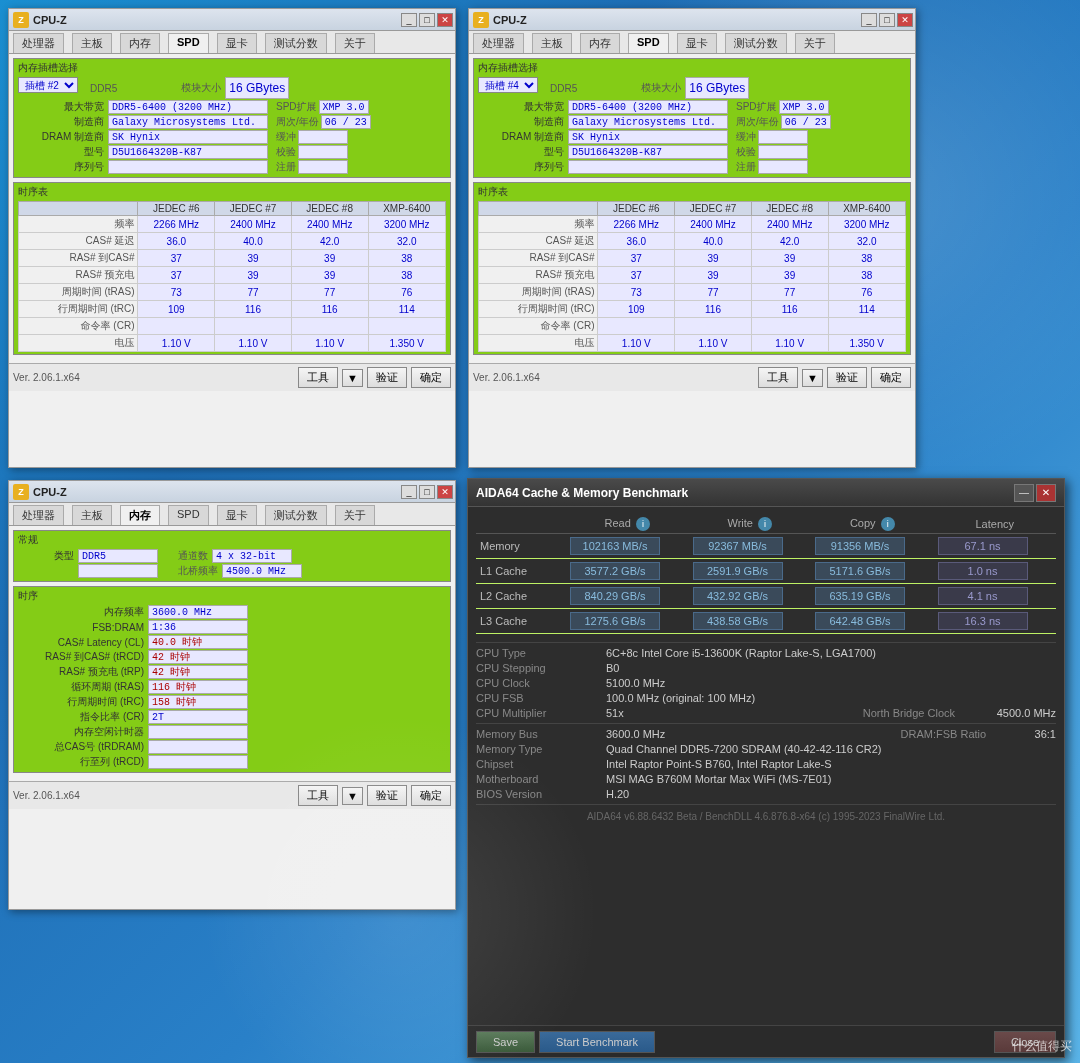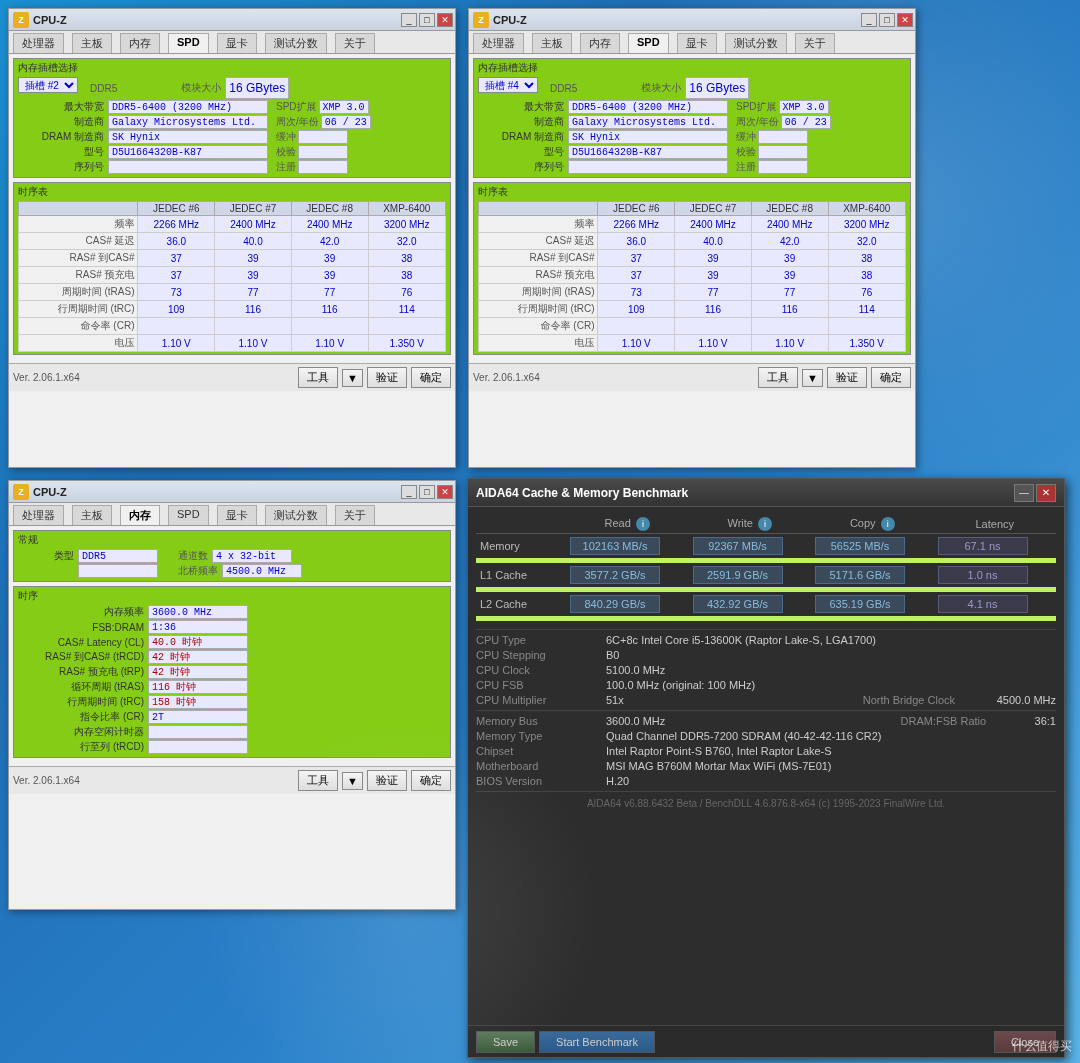--- a/index.html
+++ b/index.html
@@ -256,21 +256,21 @@
     .bench-table th {
       color: #aaa;
       text-align: center;
       padding: 2px 4px;
       font-weight: normal;
       border-bottom: 1px solid #555;
     }
     .bench-table td {
       padding: 3px 4px;
       color: #ccc;
-      border-bottom: 5px solid #bef264;
+      border-bottom: 1px solid #bef264;
     }
     .bench-table td.row-name {
       color: #bbb;
       width: 90px;
     }
     .bench-value-box {
       background: #3a4a5a;
       border: 1px solid #4a6a8a;
       padding: 2px 6px;
       text-align: center;
@@ -746,20 +746,24 @@
       <div class="field-row">
         <span class="field-label" style="width:130px;text-align:right;">行周期时间 (tRC)</span>
         <span class="field-value" style="min-width:100px;color:#aa0000;">158 时钟</span>
       </div>
       <div class="field-row">
         <span class="field-label" style="width:130px;text-align:right;">指令比率 (CR)</span>
         <span class="field-value" style="min-width:100px;">2T</span>
       </div>
       <div class="field-row">
         <span class="field-label" style="width:130px;text-align:right;">内存空闲计时器</span>
+        <span class="field-value" style="min-width:100px;"></span>
+      </div>
+      <div class="field-row">
+        <span class="field-label" style="width:130px;text-align:right;">总CAS号 (tRDRAM)</span>
         <span class="field-value" style="min-width:100px;"></span>
       </div>
       <div class="field-row">
         <span class="field-label" style="width:130px;text-align:right;">行至列 (tRCD)</span>
         <span class="field-value" style="min-width:100px;"></span>
       </div>
     </div>
   </div>
   <div class="cpuz-bottom">
     <span class="cpuz-version">Ver. 2.06.1.x64</span>
@@ -795,37 +799,44 @@
             <span class="info-icon">i</span>
           </th>
           <th>Latency</th>
         </tr>
       </thead>
       <tbody id="bench-tbody">
       <tr>
       <td class="row-name">Memory</td>
       <td><span class="bench-value-box">102163 MB/s</span></td>
       <td><span class="bench-value-box">92367 MB/s</span></td>
-      <td><span class="bench-value-box">56525 MB/s</span></td>
+      <td><span class="bench-value-box">91356 MB/s</span></td>
       <td><span class="bench-value-box latency">67.1 ns</span></td>
     </tr>
           <tr>
       <td class="row-name">L1 Cache</td>
       <td><span class="bench-value-box">3577.2 GB/s</span></td>
       <td><span class="bench-value-box">2591.9 GB/s</span></td>
       <td><span class="bench-value-box">5171.6 GB/s</span></td>
       <td><span class="bench-value-box latency">1.0 ns</span></td>
     </tr>
           <tr>
       <td class="row-name">L2 Cache</td>
       <td><span class="bench-value-box">840.29 GB/s</span></td>
       <td><span class="bench-value-box">432.92 GB/s</span></td>
       <td><span class="bench-value-box">635.19 GB/s</span></td>
       <td><span class="bench-value-box latency">4.1 ns</span></td>
     </tr>
+          <tr>
+      <td class="row-name">L3 Cache</td>
+      <td><span class="bench-value-box">1275.6 GB/s</span></td>
+      <td><span class="bench-value-box">438.58 GB/s</span></td>
+      <td><span class="bench-value-box">642.48 GB/s</span></td>
+      <td><span class="bench-value-box latency">16.3 ns</span></td>
+    </tr>
         </tbody>
     </table>
 
     <hr class="aida-divider">
 
     <div class="info-row">
       <span class="info-label">CPU Type</span>
       <span class="info-value">6C+8c Intel Core i5-13600K  (Raptor Lake-S, LGA1700)</span>
     </div>
     <div class="info-row">

